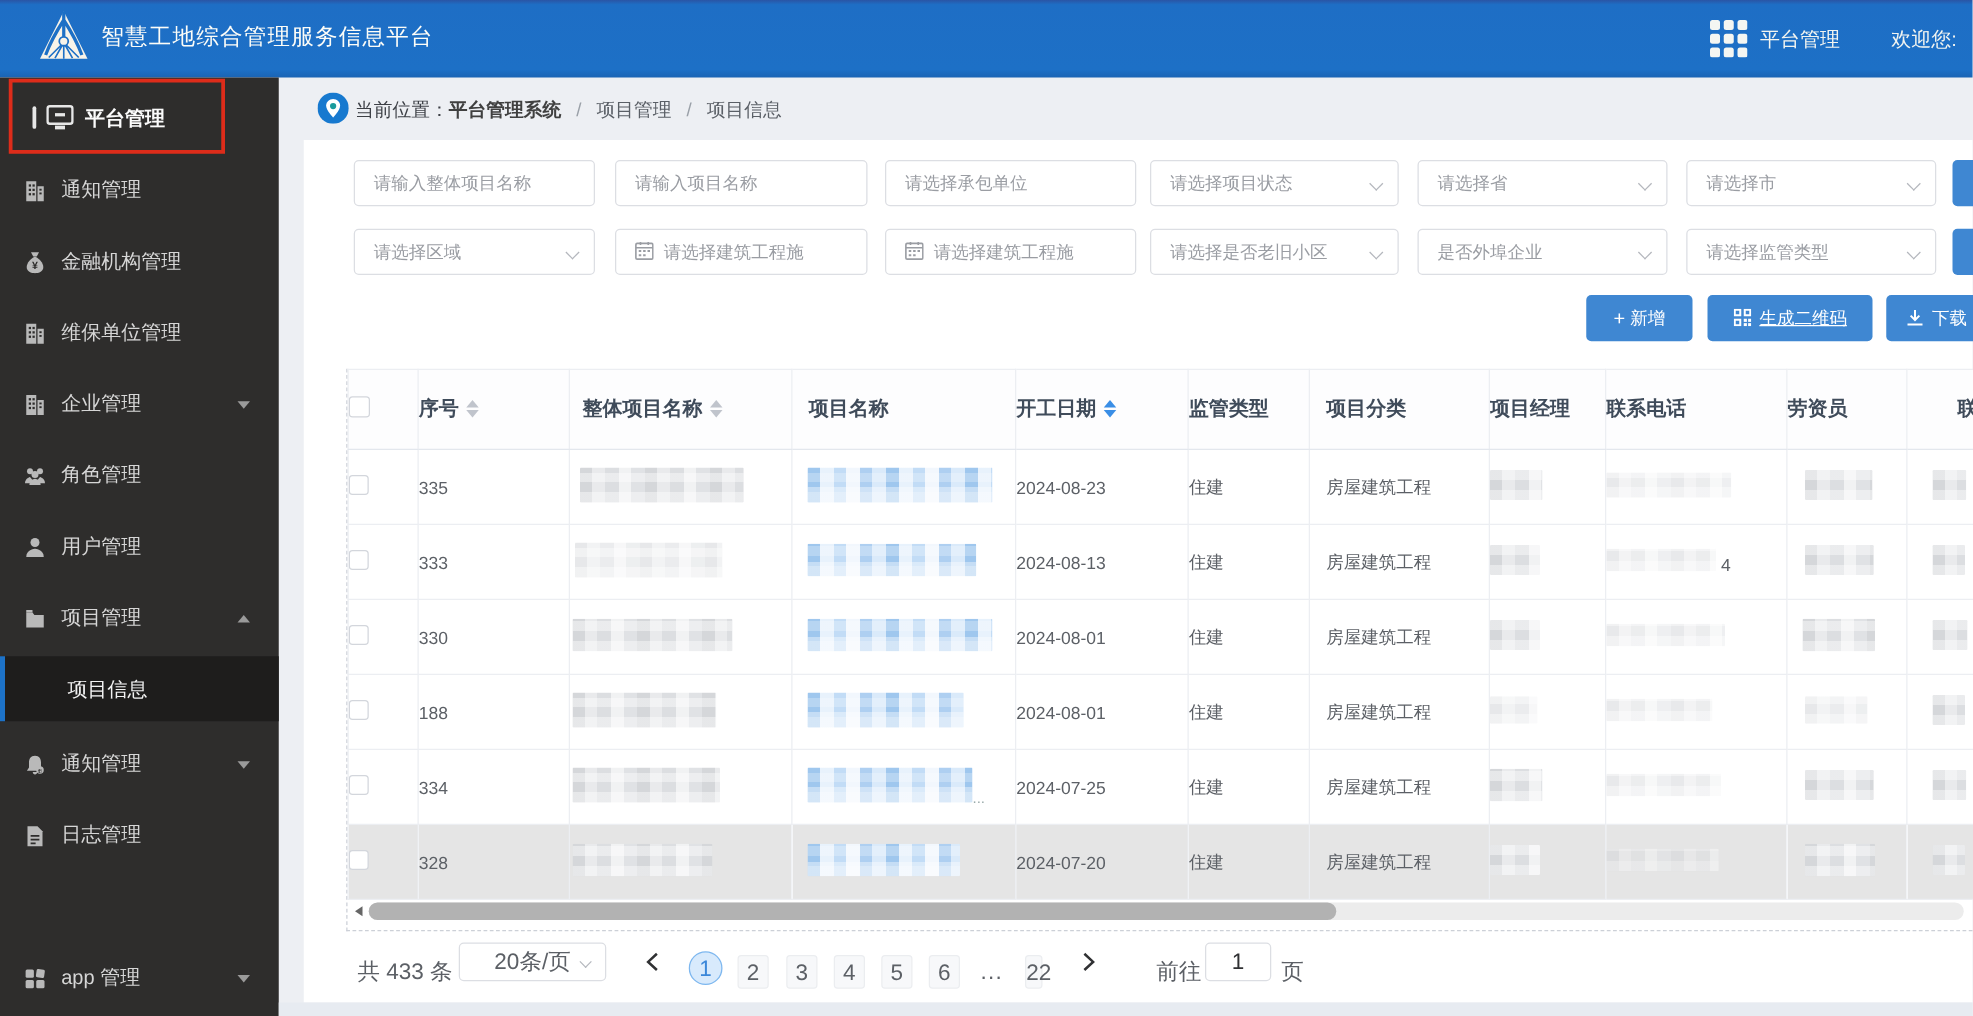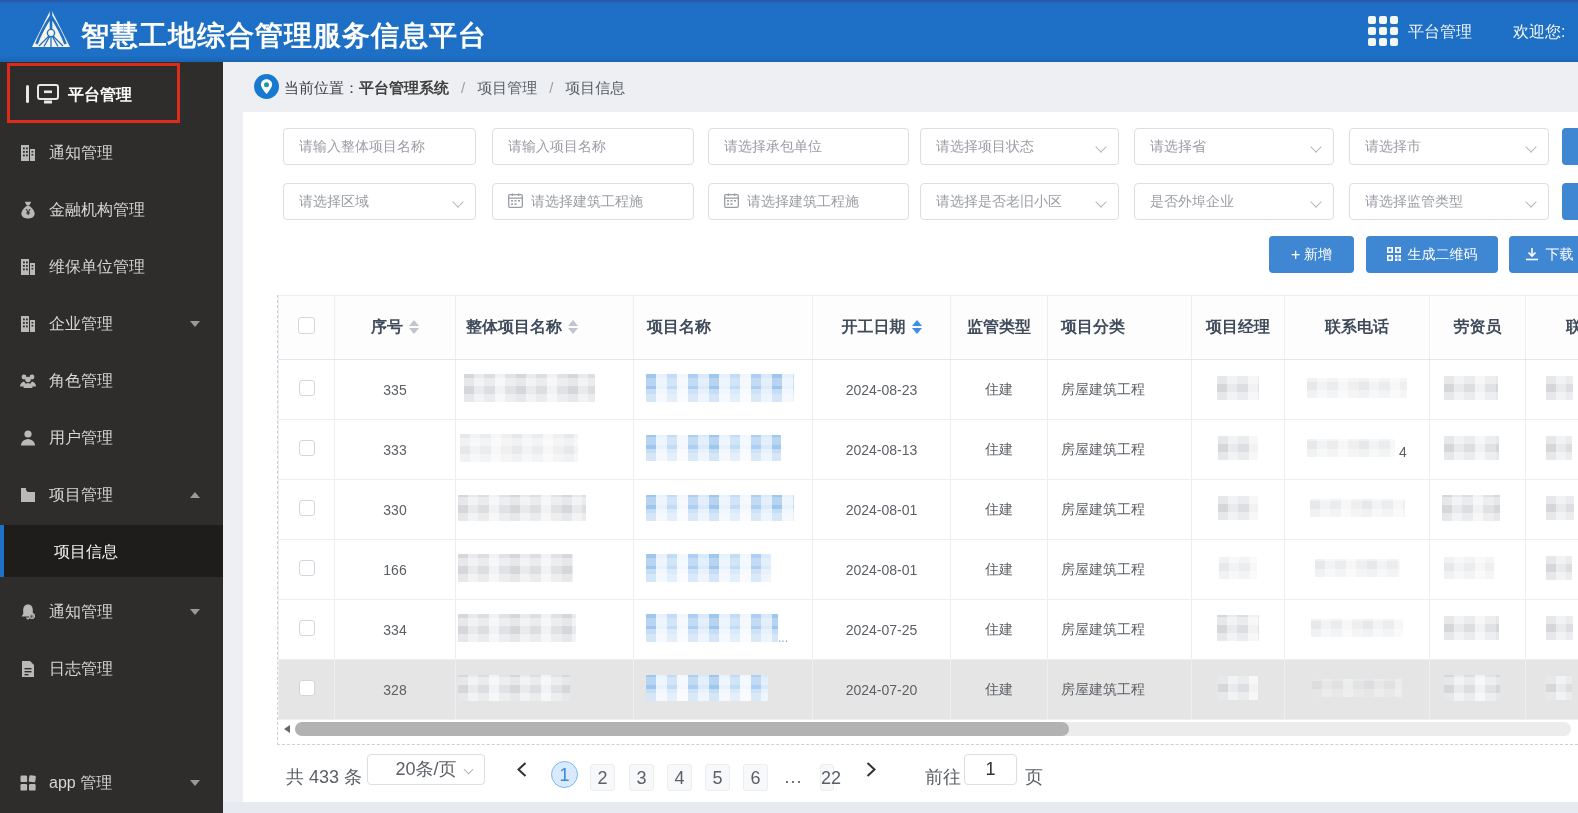--- a/index.html
+++ b/index.html
@@ -2,21 +2,21 @@
 <html lang="zh"><head>
 <meta charset="utf-8">
 <title>智慧工地综合管理服务信息平台</title>
 <style>
 * { margin:0; padding:0; box-sizing:border-box; }
 html,body { width:1578px; height:813px; overflow:hidden; font-family:"Liberation Sans", sans-serif; background:#edeff3; }
 
 #topbar { position:absolute; left:0; top:0; width:1578px; height:62px;
   background:linear-gradient(180deg,#2a55a5 0,#1e6ec5 6%,#1d70c6 90%,#1a64b4 100%); }
 #logo { position:absolute; left:31px; top:8px; width:40px; height:40px; }
-#title { position:absolute; left:81px; top:17px; color:#fdfdf8; font-size:28px; font-weight:bold; letter-spacing:1px; }
+#title { position:absolute; left:81px; top:17px; color:#fdfdf8; font-size:18px; font-weight:normal; letter-spacing:1px; }
 #grid9 { position:absolute; left:1368px; top:16px; width:30px; height:30px; }
 #pt-mgr { position:absolute; left:1408px; top:22px; color:#f2f4f0; font-size:16px; }
 #welcome { position:absolute; left:1513px; top:22px; color:#f2f4f0; font-size:16px; }
 
 #sidebar { position:absolute; left:0; top:62px; width:223px; height:751px; background:#2e2d2c; }
 .mitem { position:absolute; left:0; width:223px; height:57px; color:#d6d6d6; font-size:16px; }
 .mitem .ic { position:absolute; left:19px; top:50%; margin-top:-9px; width:18px; height:18px; }
 .mitem .tx { position:absolute; left:49px; top:50%; margin-top:-10px; height:20px; line-height:20px; }
 .mitem .ar { position:absolute; left:190px; top:50%; margin-top:-3px; width:0; height:0;
   border-left:5px solid transparent; border-right:5px solid transparent; border-top:6px solid #9a9a9a; }
@@ -41,21 +41,21 @@
 .fin .cal { display:inline-block; width:15px; height:15px; margin-right:8px; vertical-align:-2px; position:relative; }
 .bluestub { position:absolute; width:20px; height:37px; background:#3f87d2; border-radius:4px 0 0 4px; }
 
 .bbtn { position:absolute; top:124px; height:37px; background:#3f87d2; border-radius:4px; color:#fff;
   font-size:14px; text-align:center; line-height:37px; white-space:nowrap; }
 table.grid { border-collapse:collapse; table-layout:fixed; }
 table.grid th, table.grid td { border:1px solid #eceef2; font-size:14px; overflow:hidden; white-space:nowrap; }
 table.grid th { height:64px; background:#fdfdfe; color:#3f4b5a; font-weight:bold; font-size:16px; border-bottom:1px solid #e3e7ed; }
 table.grid td { height:60px; color:#5c6066; background:#fff; }
 table.grid tr.hv td { background:#e5e5e5; }
-.cen { text-align:center; }
+.cen { text-align:left; }
 .lft { text-align:left; padding-left:13px; }
 
 .caret { display:inline-block; vertical-align:-2px; margin-left:6px; position:relative; width:10px; height:14px; }
 .caret i { position:absolute; left:0; width:0; height:0; border-left:5px solid transparent; border-right:5px solid transparent; }
 .caret .u { top:0; border-bottom:6px solid #c0c4cc; }
 .caret .d { bottom:0; border-top:6px solid #c0c4cc; }
 .caret.blue .u { border-bottom-color:#3a8ee6; }
 .caret.blue .d { border-top-color:#3a8ee6; }
 
 .ckb { display:inline-block; width:17px; height:17px; border:1px solid #d3d6dc; border-radius:3px; background:#fff; }
@@ -317,21 +317,21 @@
           <rect x="1.6" y="1.6" width="2.8" height="2.8"></rect>
           <rect x="9.6" y="1.6" width="2.8" height="2.8"></rect>
           <rect x="1.6" y="9.6" width="2.8" height="2.8"></rect>
         </g>
         <g fill="#fff">
           <rect x="8" y="8" width="2.5" height="2.5"></rect>
           <rect x="11.5" y="8" width="2.5" height="2.5"></rect>
           <rect x="8" y="11.5" width="2.5" height="2.5"></rect>
           <rect x="11.5" y="11.5" width="2.5" height="2.5"></rect>
         </g>
-      </svg><span style="">生成二维码</span></div>
+      </svg><span style="text-decoration:underline">生成二维码</span></div>
   <div class="bbtn" style="left:1266px;width:80px"><svg style="display:inline-block;vertical-align:-2px;margin-right:7px" width="14" height="14" viewBox="0 0 14 14">
         <g stroke="#fff" stroke-width="1.6" fill="none">
           <path d="M7 1 L7 9"></path>
           <path d="M3.5 5.5 L7 9 L10.5 5.5"></path>
           <path d="M1 12.5 L13 12.5"></path>
         </g>
       </svg>下载</div>
 
   <div id="tblock" style="position:absolute;left:34px;top:183px;width:1301px;height:450px;border-left:1px dashed #ccd0d7;border-bottom:1px dashed #ccd0d7;">
   <table class="grid" style="position:absolute;left:0;top:0;width:1397px">
@@ -396,21 +396,21 @@
       <td class="cen">2024-08-01</td>
       <td class="cen">住建</td>
       <td class="lft">房屋建筑工程</td>
       <td class="cen"><span class="mz" style="width:40px;height:24px"></span></td>
       <td class="cen"><span class="mz lite" style="width:95px;height:18px"></span></td>
       <td class="lft" style="padding-left:12px"><span class="mz" style="width:58px;height:26px"></span></td>
       <td class="lft" style="padding-left:20px"><span class="mz" style="width:28px;height:24px"></span></td>
     </tr>
     <tr>
       <td class="cen"><span class="ckb" style="width:16px;height:16px"></span></td>
-      <td class="cen">166</td>
+      <td class="cen">188</td>
       <td class="lft" style="padding-left:2px"><span class="mz" style="width:115px;height:28px"></span></td>
       <td class="lft" style="padding-left:12px"><span class="mz b" style="width:125px;height:28px"></span></td>
       <td class="cen">2024-08-01</td>
       <td class="cen">住建</td>
       <td class="lft">房屋建筑工程</td>
       <td class="cen"><span class="mz lite" style="width:38px;height:22px"></span></td>
       <td class="cen"><span class="mz lite" style="width:85px;height:18px"></span></td>
       <td class="lft" style="padding-left:14px"><span class="mz lite" style="width:50px;height:22px"></span></td>
       <td class="lft" style="padding-left:20px"><span class="mz" style="width:26px;height:24px"></span></td>
     </tr>

